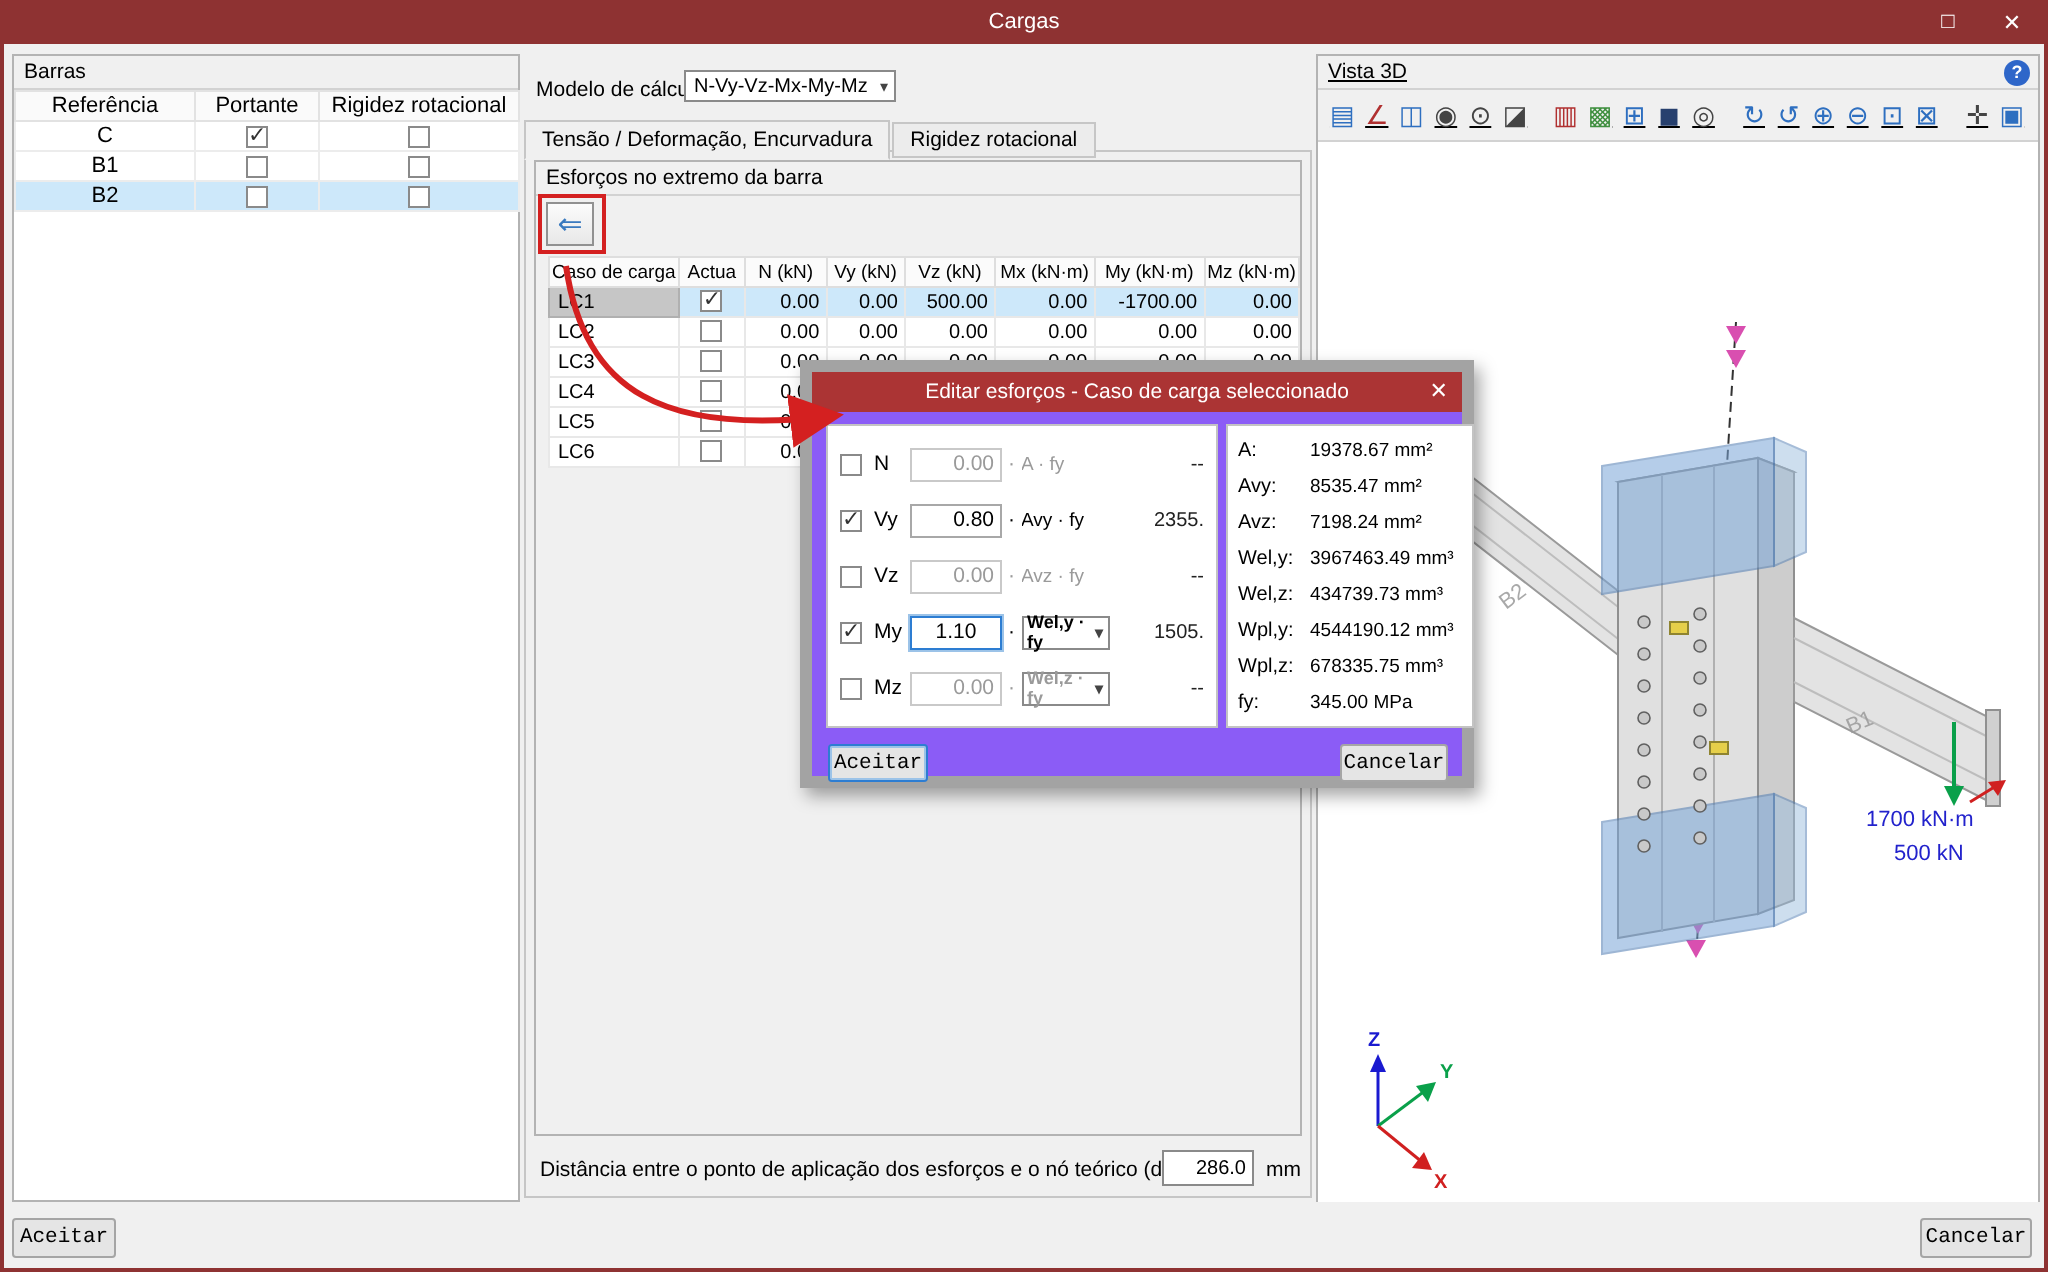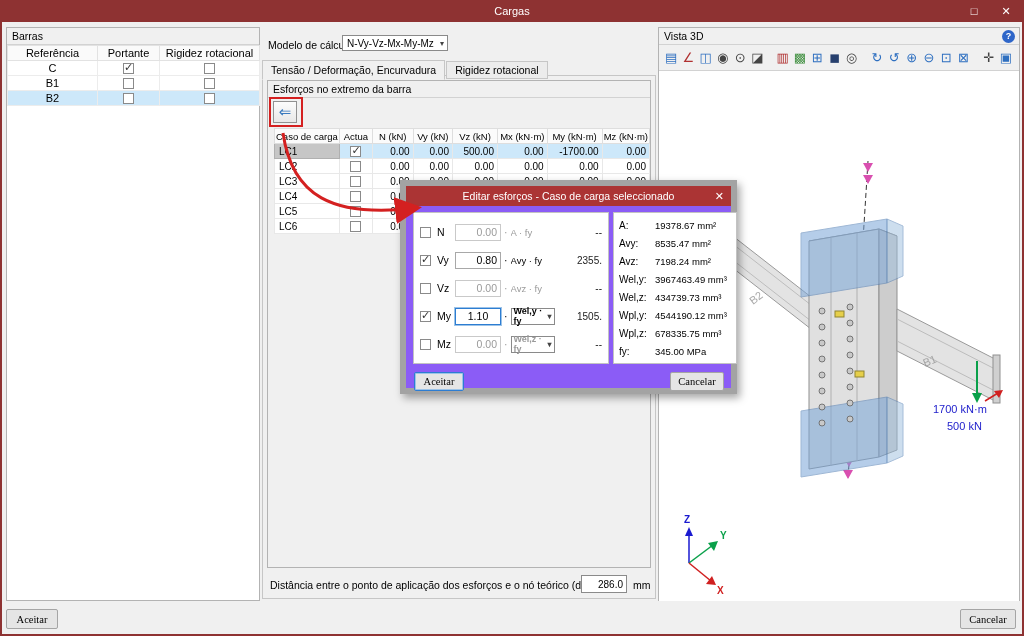--- a/index.html
+++ b/index.html
@@ -14,21 +14,21 @@
 
   .content { position:absolute; left:2px; top:22px; width:1020px; height:612px; background:#f0f0f0; }
 
   
   .gpanel { position:absolute; border:1px solid #b3b3b3; background:#fff; }
   .panel-caption { height:17px; line-height:16px; padding-left:5px; background:#f0f0f0;
                    border-bottom:1px solid #d2d2d2; font-size:10.5px; position:relative; }
 
   
   .btn { position:absolute; background:#e5e5e5; border:1px solid #a5a5a5; border-radius:2px;
-         font-size:10.5px; font-family:Liberation Serif, serif; text-align:center; cursor:default; padding:0; }
+         font-size:10.5px; font-family:Liberation Mono, monospace; text-align:center; cursor:default; padding:0; }
   .btn.focus-blue { border:1px solid #2d7dd2; box-shadow: inset 0 0 0 1px #9cc3e8; }
 
   
   .cb { display:inline-block; width:11px; height:11px; background:#fff; border:1px solid #8a8a8a; position:relative; vertical-align:middle; }
   .cb.checked::after { content:"✓"; position:absolute; top:-3px; left:0px; font-size:11px; color:#333; }
 
   
   #barras-panel { left:4px; top:5px; width:254px; height:574px; }
   .btable { width:252px; border-collapse:collapse; table-layout:fixed; font-size:11px; }
   .btable th { font-weight:normal; border:1px solid #e2e2e2; height:15px; background:#fafafa; }
@@ -66,21 +66,21 @@
   .etable tr.sel td { background:#cde8fa; }
   .etable tr.sel td.lc { background:#c6c6c6; border-color:#b0b0b0; }
 
   .dist-label { position:absolute; left:7px; top:503px; font-size:10.5px; }
   .tinput { background:#fff; border:1px solid #8a8a8a; font-size:10px; text-align:right; padding:0 3px;
             font-family:"Liberation Sans", sans-serif; }
   #dist-input { position:absolute; left:318px; top:499px; width:46px; height:18px; }
   .dist-unit { position:absolute; left:370px; top:503px; font-size:10.5px; }
 
   
-  #vista3d-panel { left:656px; top:5px; width:362px; height:574px; background:#f0f0f0; }
+  #vista3d-panel { left:656px; top:5px; width:362px; height:574px; background:#f0f0f0;text-decoration:underline; }
   .help-badge { position:absolute; right:4px; top:2px; width:13px; height:13px; border-radius:50%; background:#2e66c9;
                 color:#fff; font-size:9px; line-height:13px; text-align:center; font-weight:bold; }
   .toolbar3d { height:26px; background:#f0f0f0; border-bottom:1px solid #d2d2d2; display:flex; align-items:center; padding:0 4px; }
   .ticon { width:18px; height:20px; line-height:20px; text-align:center; font-size:13px; margin-right:1px; cursor:default; }
   .ticon.sep { margin-left:8px; }
   .icb { color:#2e6fc0; } .icr { color:#b03030; } .icg { color:#3f8f3f; } .icd { color:#444; } .icn { color:#27406e; }
   .viewport { position:absolute; left:0px; top:43px; width:360px; height:530px; background:#fff; }
   .t-blue { fill:#2222cc; font-size:11px; font-family:"Liberation Sans", sans-serif; }
   .t-gray { fill:#9a9a9a; fill-opacity:0.85; font-size:11px; font-family:"Liberation Sans", sans-serif; }
   .t-axis { font-size:10px; font-weight:bold; font-family:"Liberation Sans", sans-serif; }

